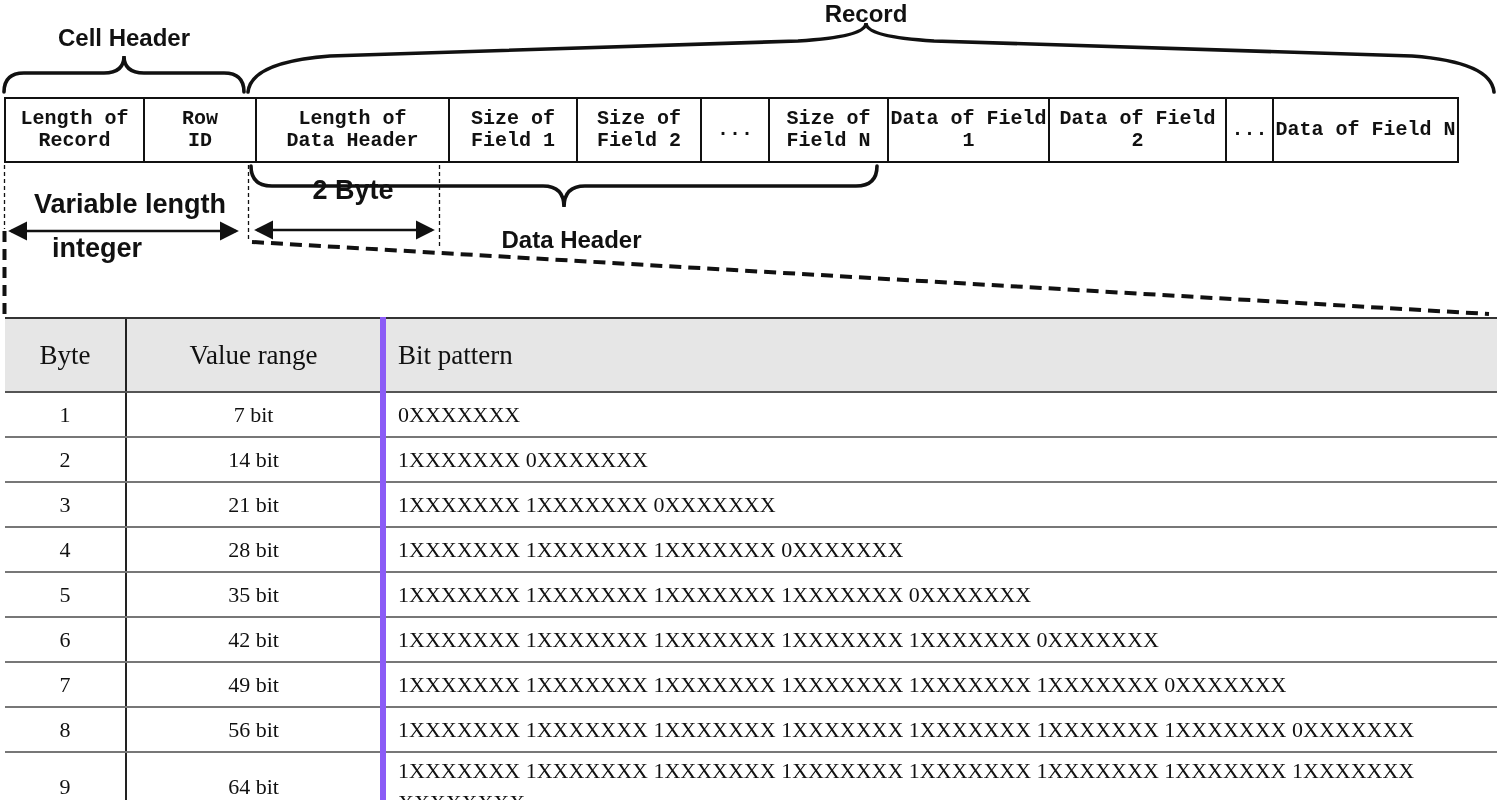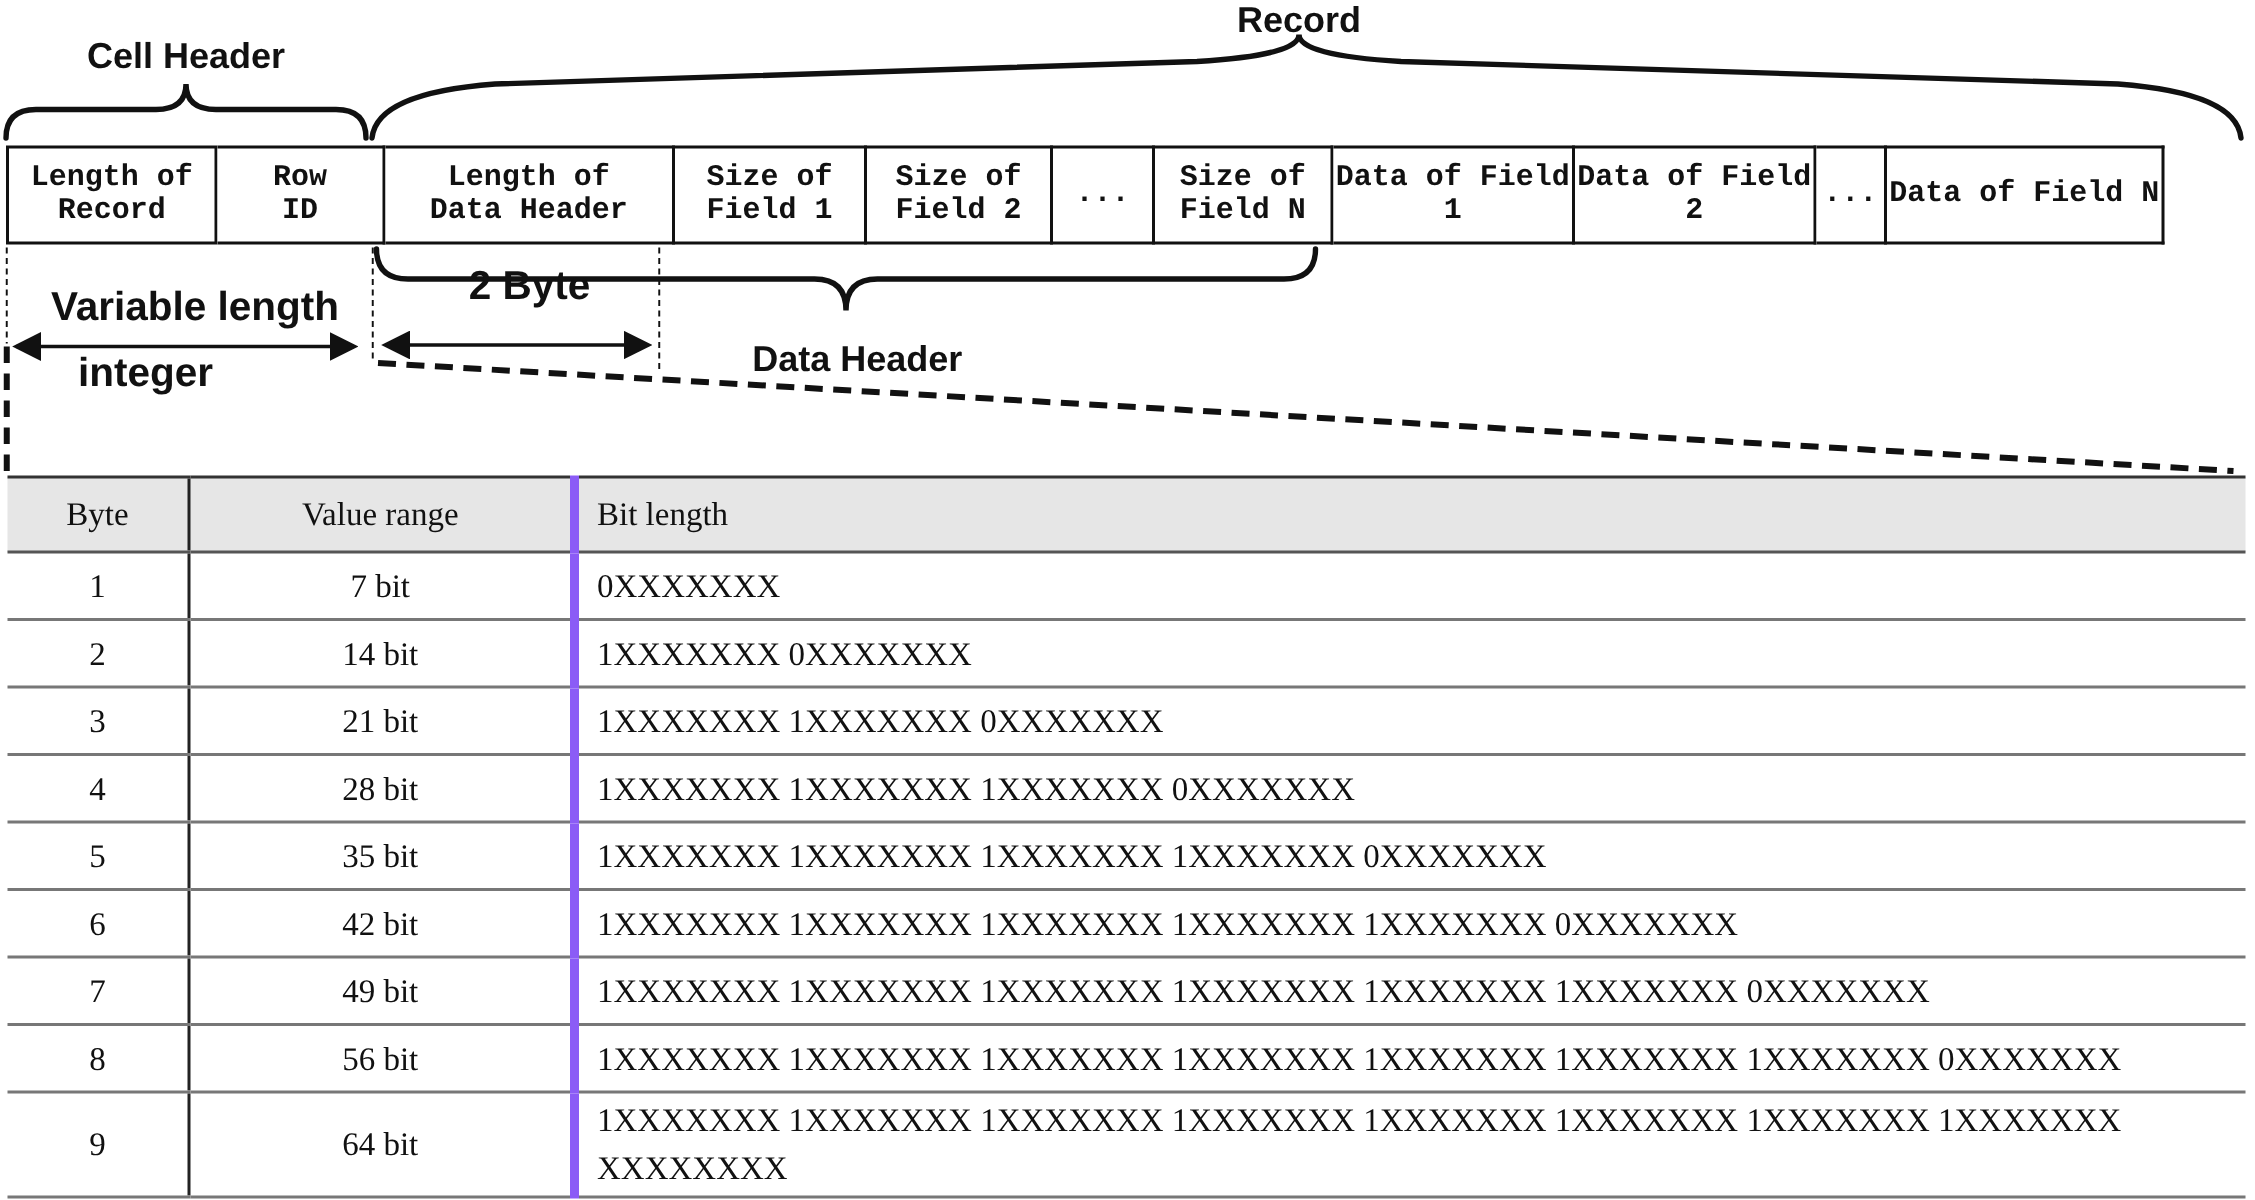--- a/index.html
+++ b/index.html
@@ -48,22 +48,22 @@
     font-family:"Liberation Serif",serif;
     font-size:22px;color:#111;
     table-layout:fixed;
   }
   .vtable thead th{
     background:#e6e6e6;
     font-weight:normal;
     border-top:2px solid #333;
     border-bottom:2px solid #555;
     height:40px;
-    font-size:22px;
-    padding:4px;
+    font-size:27px;
+    padding:16px;
     margin-top:18px;
   }
   .vtable tbody td{
     border-bottom:2.5px solid #777;
     height:39px;
     padding:2px 0;
     line-height:1.45;
     vertical-align:middle;
   }
   .vtable .c1{text-align:center;}
@@ -104,21 +104,21 @@
       <div class="box" style="width: 193px;">Length of
 Data Header</div>
       <div class="box" style="width: 128px;">Size of
 Field 1</div>
       <div class="box" style="width: 124px;">Size of
 Field 2</div>
       <div class="box" style="width: 68px;">...</div>
       <div class="box" style="width: 119px;">Size of
 Field N</div>
       <div class="box" style="width: 161px;">Data of Field 1</div>
-      <div class="box" style="width: 161px;">Data of Field 2</div>
+      <div class="box" style="width: 177px;">Data of Field 2</div>
       <div class="box" style="width: 47px;">...</div>
       <div class="box" style="width: 185px;">Data of Field N</div>
     </div>
 
   <div class="lbl title lbl-cell-header">Cell Header</div>
   <div class="lbl title lbl-record">Record</div>
   <div class="lbl lbl-data-header">Data Header</div>
   <div class="lbl ann lbl-varlen1">Variable length</div>
   <div class="lbl ann lbl-varlen2">integer</div>
   <div class="lbl ann lbl-2byte">2 Byte</div>
@@ -126,21 +126,21 @@
   <table class="vtable" id="varint-table">
     <colgroup>
       <col style="width:121px">
       <col style="width:257px">
       <col>
     </colgroup>
     <thead>
       <tr>
           <th class="c1">Byte</th>
           <th class="c2">Value range</th>
-          <th class="c3">Bit length</th>
+          <th class="c3">Bit pattern</th>
         </tr>
     </thead>
     <tbody>
         <tr>
           <td class="c1">1</td>
           <td class="c2">7 bit</td>
           <td class="c3">0XXXXXXX</td>
         </tr>
         <tr>
           <td class="c1">2</td>

